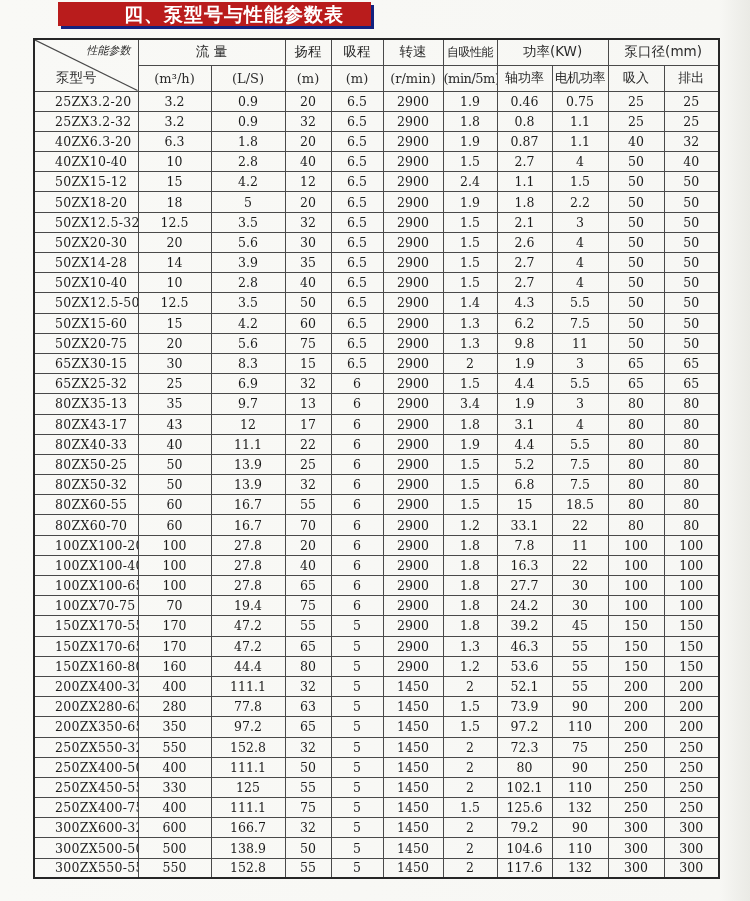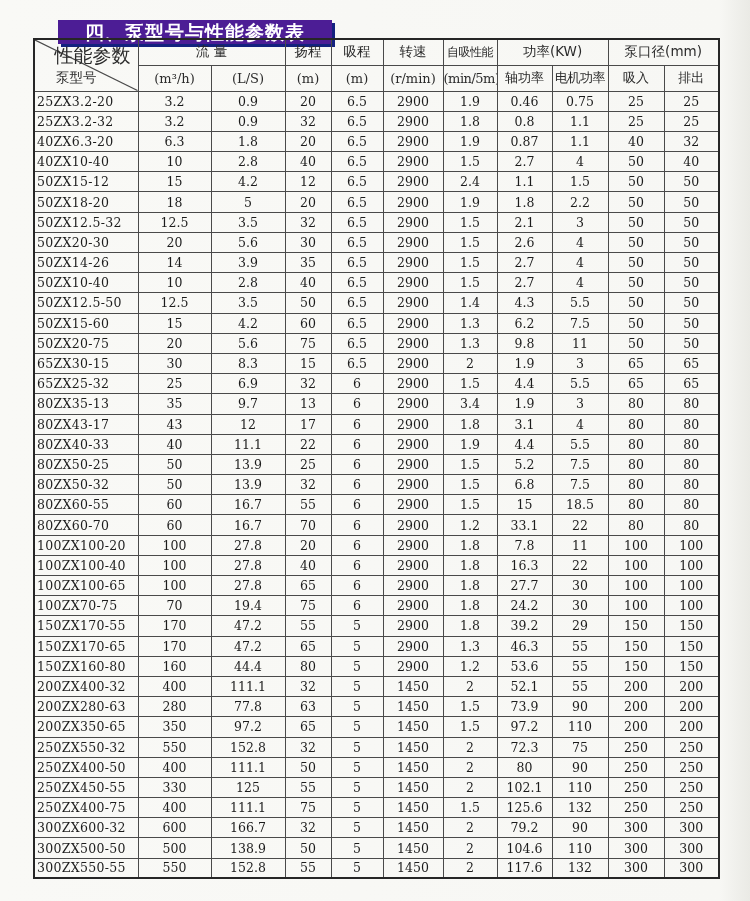--- a/index.html
+++ b/index.html
@@ -8,30 +8,31 @@
     background: linear-gradient(90deg, #f9f9f6 0%, #f7f7f4 96%, #eaeae5 100%);
     font-family: "DejaVu Sans", "Liberation Sans", sans-serif;
     overflow: hidden;
     position: relative;
   }
   .page { position: absolute; inset: 0; }
 
   
   .title-banner {
     position: absolute;
-    left: 58px; top: 20px;
+    left: 58px; top: 2px;
     width: 274px; height: 24px;
-    background: #4c1d95;
+    background: #b91c1c;
     box-shadow: 3px 3px 0 #13227f;
     color: #ffffff;
     font-weight: bold;
     font-size: 19px;
     line-height: 24px;
     text-align: center;
     letter-spacing: 1px;
+    padding-left: 39px;
   }
 
   
   table.specs {
     position: absolute;
     left: 33px; top: 38px;
     width: 685px;
     border-collapse: collapse;
     table-layout: fixed;
     background: transparent;
@@ -57,30 +58,30 @@
   thead th.unit { font-family: "DejaVu Serif", "Liberation Serif", serif; }
 
   tbody tr { height: 20.2px; }
   tbody td {
     font-family: "DejaVu Serif", "Liberation Serif", serif;
     font-size: 12.5px;
     color: #1c1c1c;
   }
   tbody td.model {
     text-align: left;
-    padding-left: 2px;
+    padding-left: 20px;
     letter-spacing: 0.3px;
   }
 
   
   th.corner { position: relative; }
   th.corner svg { position: absolute; left: 0; top: 0; width: 100%; height: 100%; }
   th.corner .tr-label {
     position: absolute; right: 7px; top: 3px;
-    font-size: 19px; color: #2b2b2b;
+    font-size: 11px; color: #2b2b2b; font-style: italic;
   }
   th.corner .bl-label {
     position: absolute; left: 21px; bottom: 4px;
     font-size: 13.5px; color: #2b2b2b;
   }
 </style>
 </head>
 <body>
 
 <div class="page">
@@ -232,21 +233,21 @@
           <td class="num">30</td>
           <td class="num">6.5</td>
           <td class="num">2900</td>
           <td class="num">1.5</td>
           <td class="num">2.6</td>
           <td class="num">4</td>
           <td class="num">50</td>
           <td class="num">50</td>
         </tr>
         <tr>
-          <td class="model">50ZX14-26</td>
+          <td class="model">50ZX14-28</td>
           <td class="num">14</td>
           <td class="num">3.9</td>
           <td class="num">35</td>
           <td class="num">6.5</td>
           <td class="num">2900</td>
           <td class="num">1.5</td>
           <td class="num">2.7</td>
           <td class="num">4</td>
           <td class="num">50</td>
           <td class="num">50</td>
@@ -474,21 +475,21 @@
         </tr>
         <tr>
           <td class="model">150ZX170-55</td>
           <td class="num">170</td>
           <td class="num">47.2</td>
           <td class="num">55</td>
           <td class="num">5</td>
           <td class="num">2900</td>
           <td class="num">1.8</td>
           <td class="num">39.2</td>
-          <td class="num">29</td>
+          <td class="num">45</td>
           <td class="num">150</td>
           <td class="num">150</td>
         </tr>
         <tr>
           <td class="model">150ZX170-65</td>
           <td class="num">170</td>
           <td class="num">47.2</td>
           <td class="num">65</td>
           <td class="num">5</td>
           <td class="num">2900</td>

